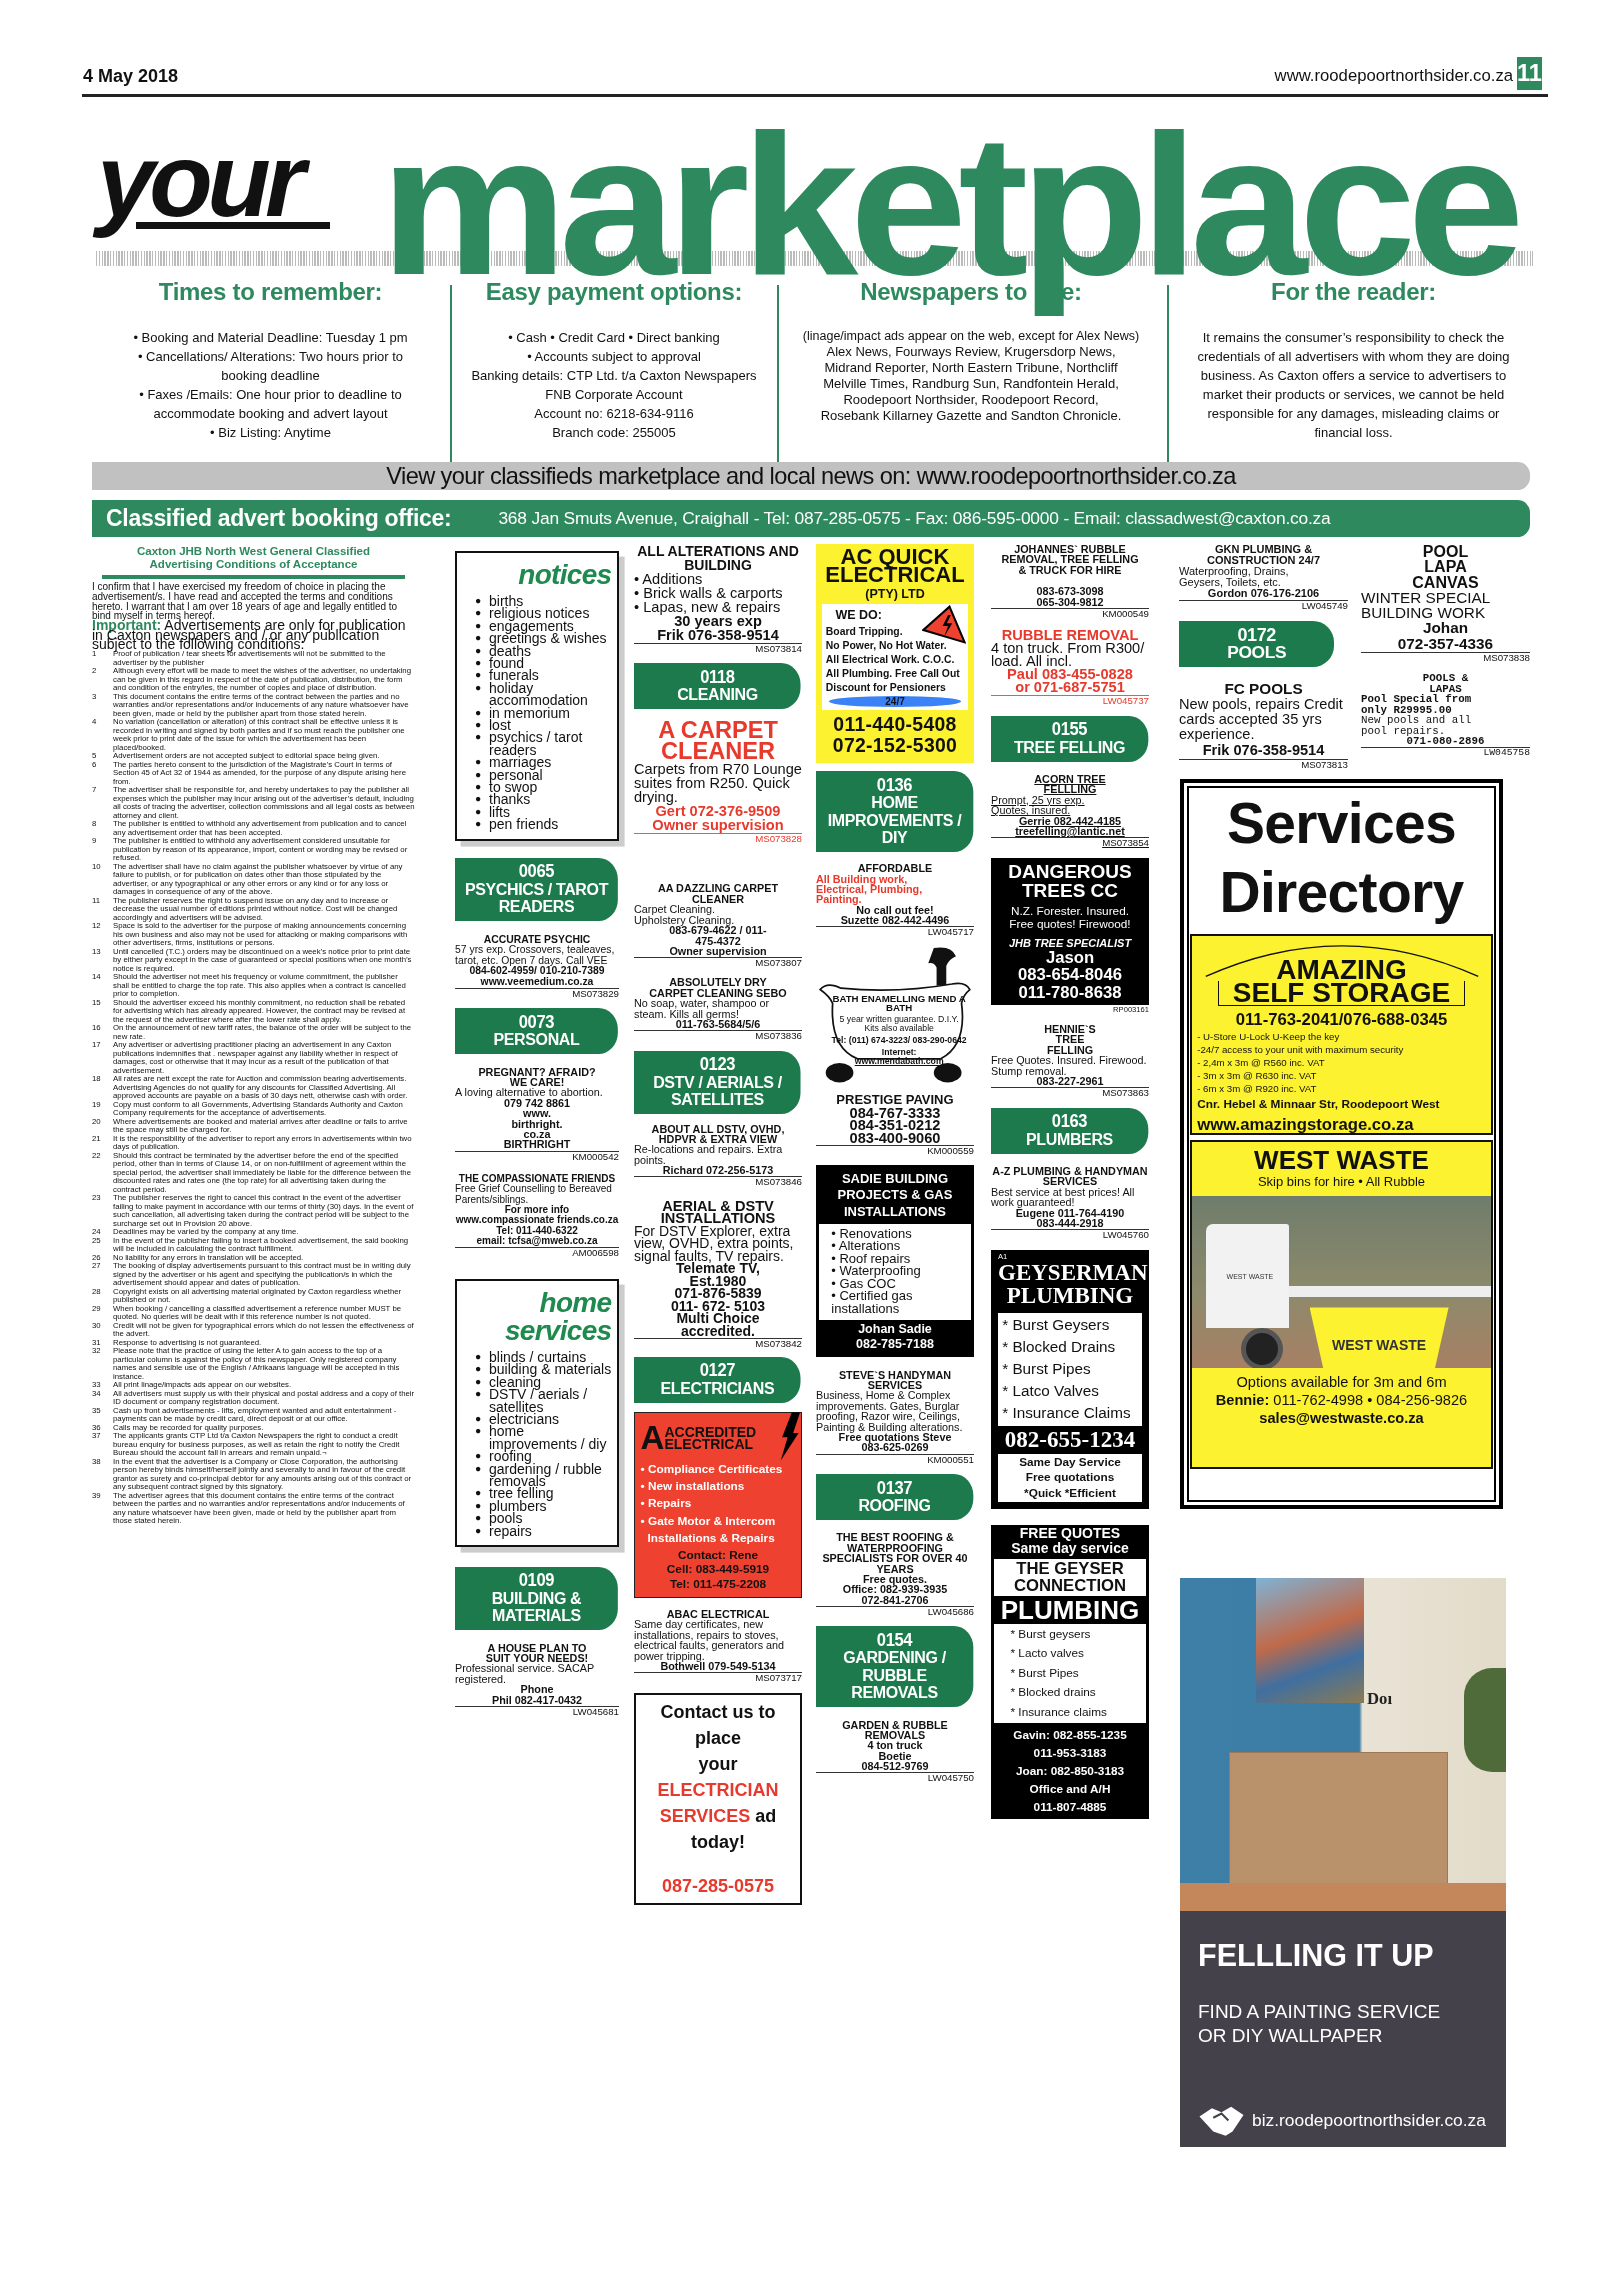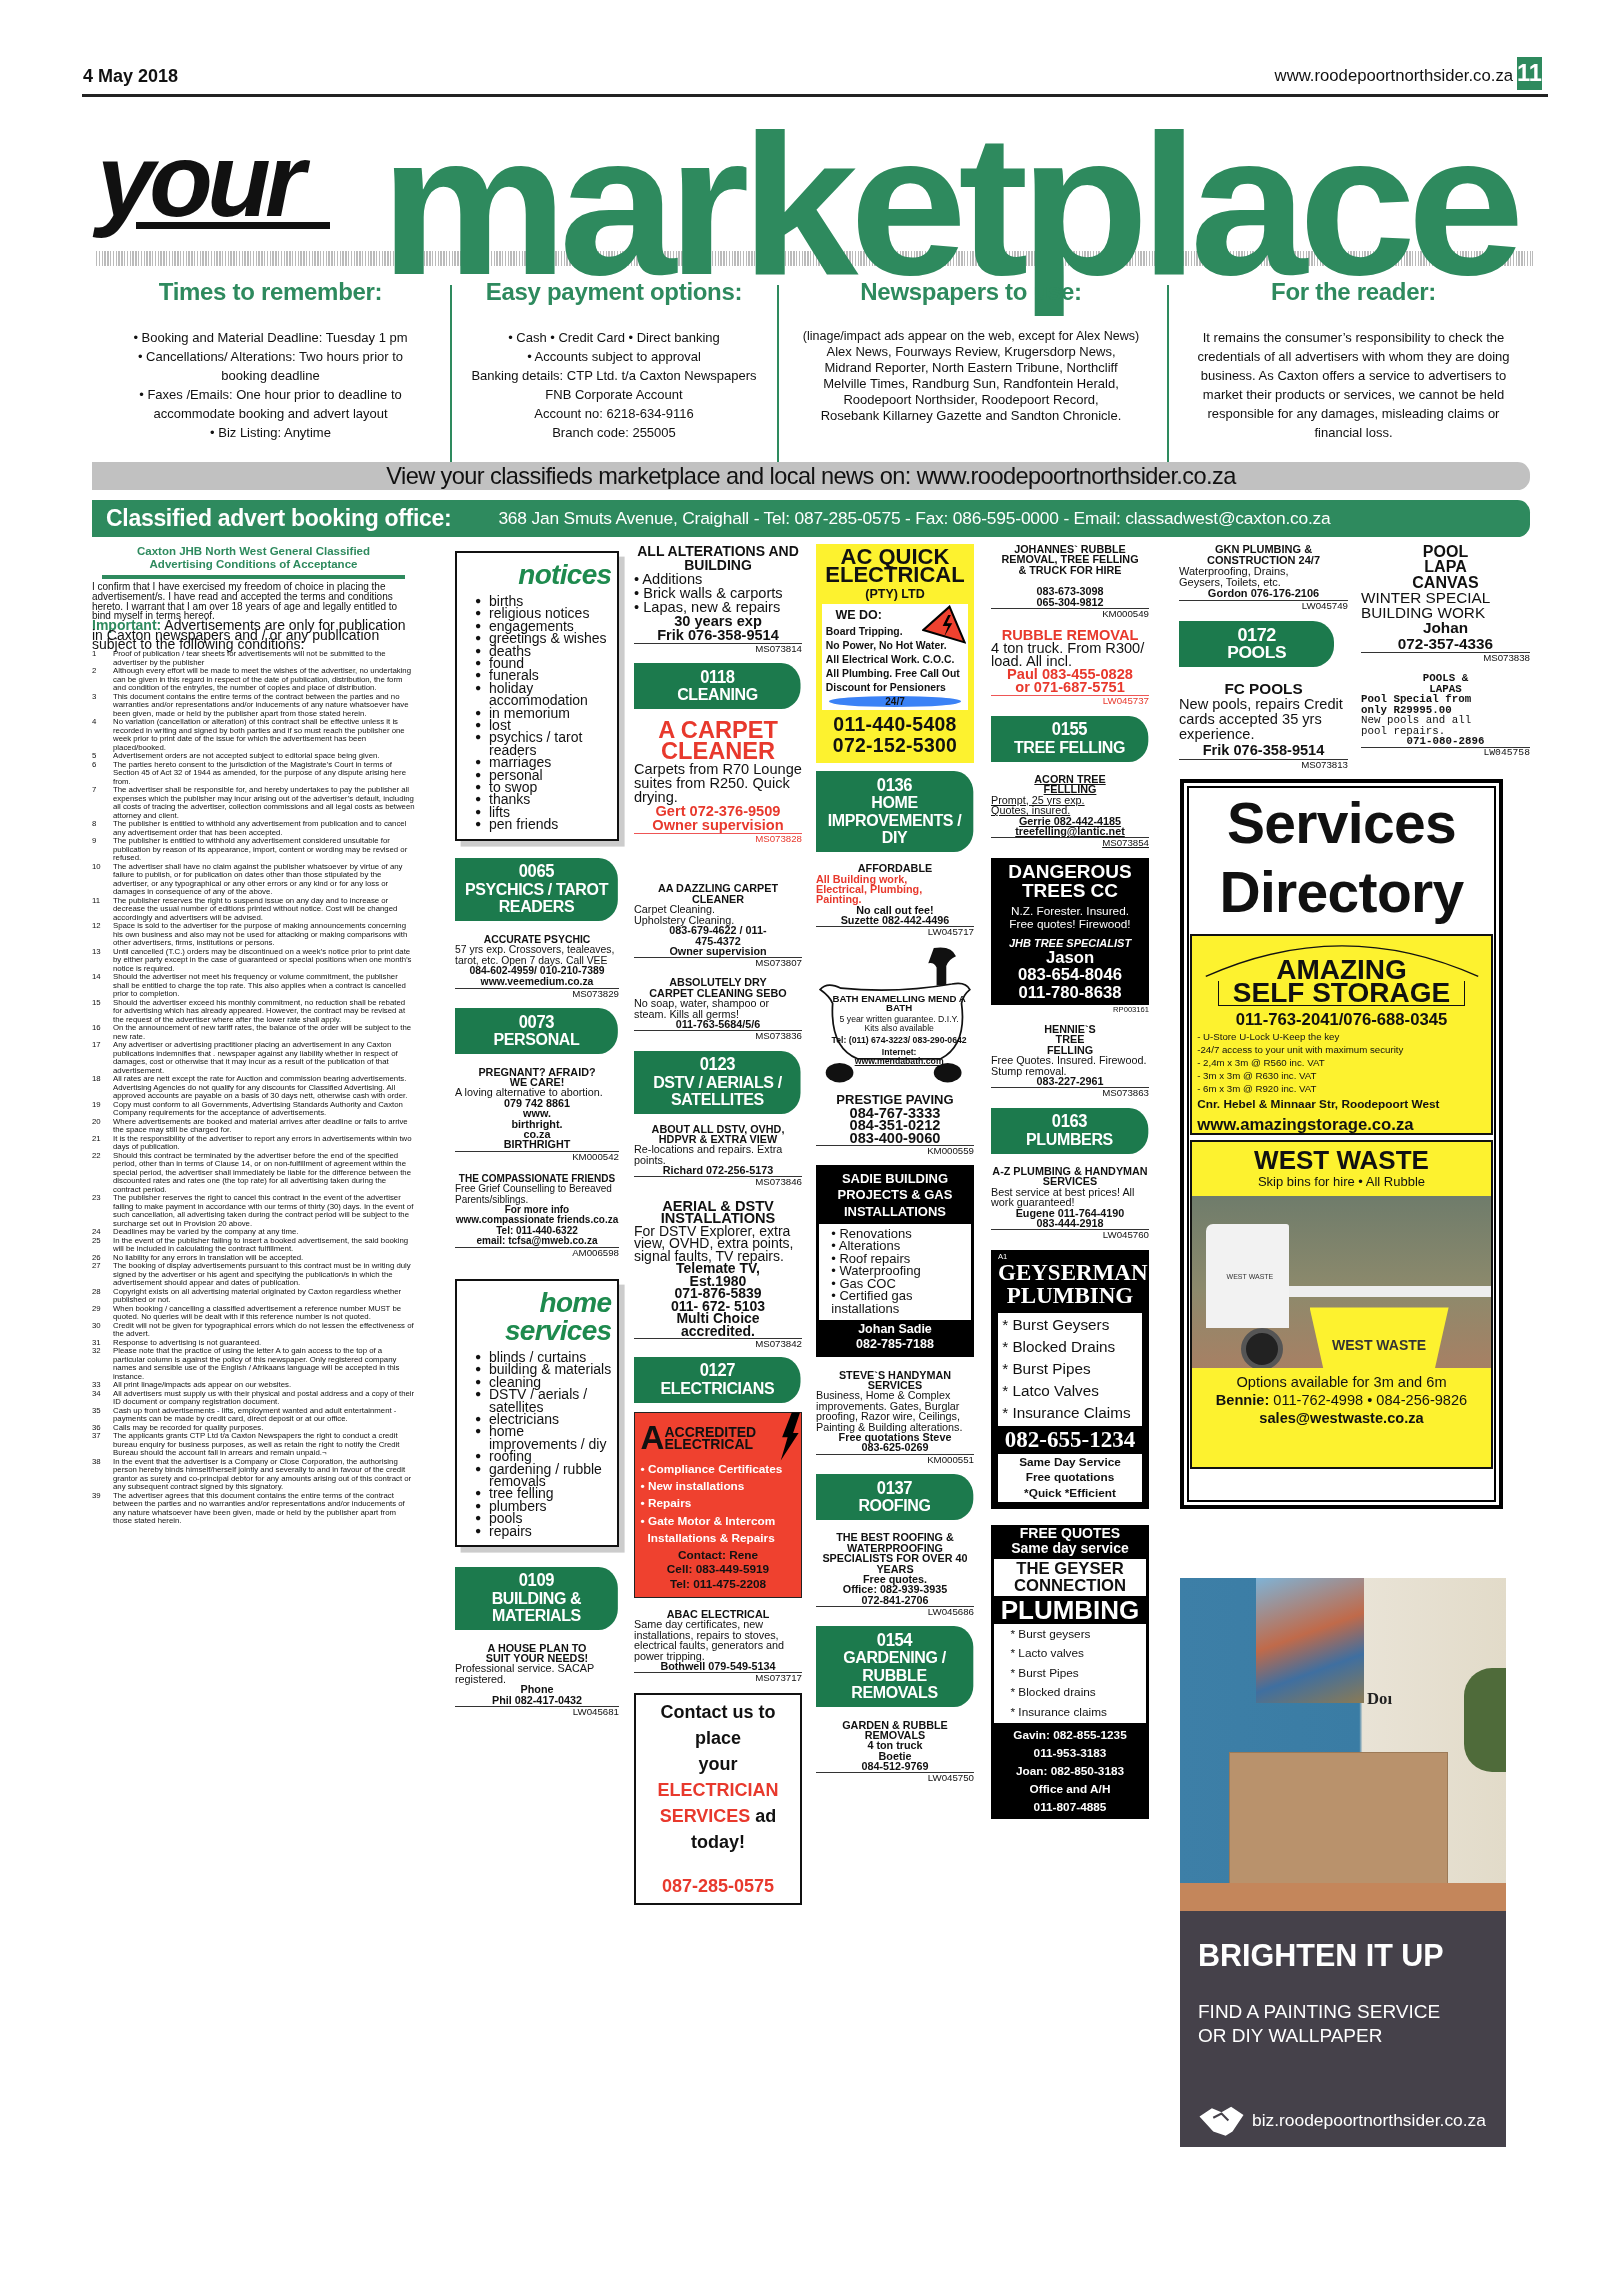--- a/index.html
+++ b/index.html
@@ -821,21 +821,21 @@
 
 <div class="abs" style="left:1180px;top:1578px;width:326px;height:569px;overflow:hidden;">
   <div style="position:absolute;left:0;top:0;width:326px;height:333px;background:linear-gradient(90deg,#3d7fa7 0%,#3a7ca4 55%,#e9e3d6 56%,#e2dbc9 100%);">
     <div style="position:absolute;left:76px;top:0;width:108px;height:125px;background:linear-gradient(160deg,#7fb3d6,#c06a4a 45%,#3f6fa0 70%,#8a7a55);"></div>
     <div style="position:absolute;left:187px;top:111px;font-family:'Liberation Serif',serif;font-weight:bold;font-size:16.7px;color:#222;">Doı</div>
     <div style="position:absolute;left:49px;top:174px;width:219px;height:132px;background:#b9926c;border:1.4px solid #9c7a57;"></div>
     <div style="position:absolute;left:0;top:305px;width:326px;height:28px;background:#c4865b;"></div>
     <div style="position:absolute;right:0;top:90px;width:42px;height:104px;background:#4f6b3a;border-radius:28px 0 0 28px;"></div>
   </div>
   <div style="position:absolute;left:0;top:333px;width:326px;height:236px;background:#45414a;color:#fff;padding:28px 18px 0;">
-    <div class="b" style="font-size:30.5px;line-height:33px;">BRIGHTEN IT UP</div>
+    <div class="b" style="font-size:30.5px;line-height:33px;">FELLLING IT UP</div>
     <div style="font-size:19px;line-height:23.6px;margin-top:28px;">
       <div>FIND A PAINTING SERVICE</div>
       <div>OR DIY WALLPAPER</div>
     </div>
     <div style="display:flex;align-items:center;margin-top:57px;">
       <svg width="47" height="33" viewBox="0 0 68 48">
           <path d="M2 18 L20 6 L34 12 L48 4 L66 16 L50 40 L40 46 L22 40 Z" fill="#fff"></path>
           <path d="M22 20 L34 14 L44 24" stroke="#45414a" stroke-width="3" fill="none"></path>
         </svg>
       <span style="font-size:17.4px;margin-left:7px;">biz.roodepoortnorthsider.co.za</span>

